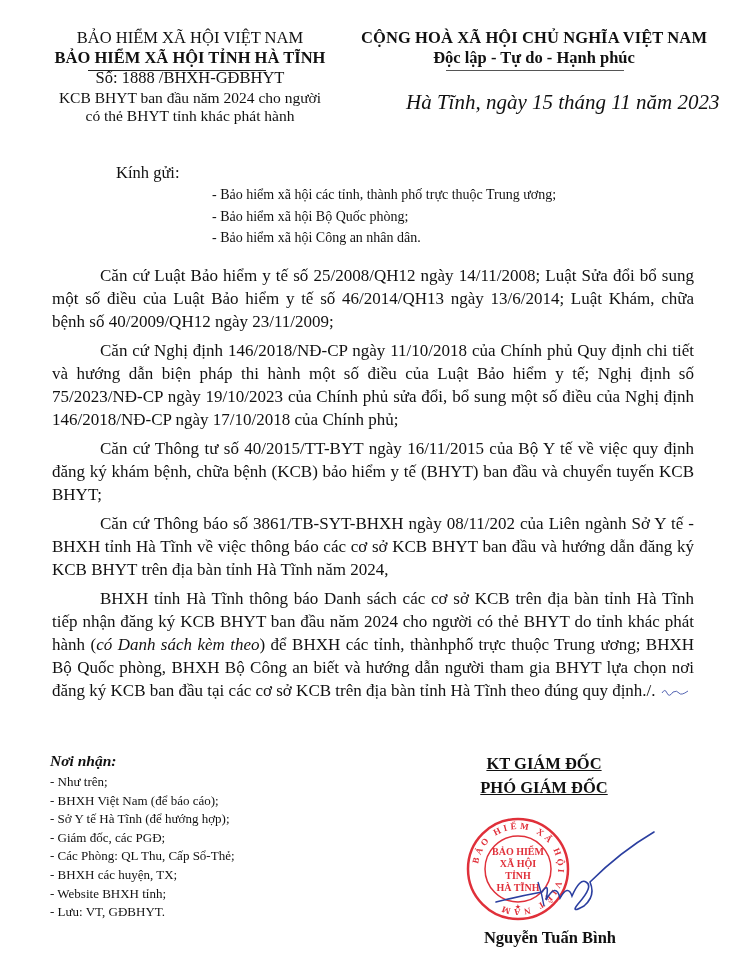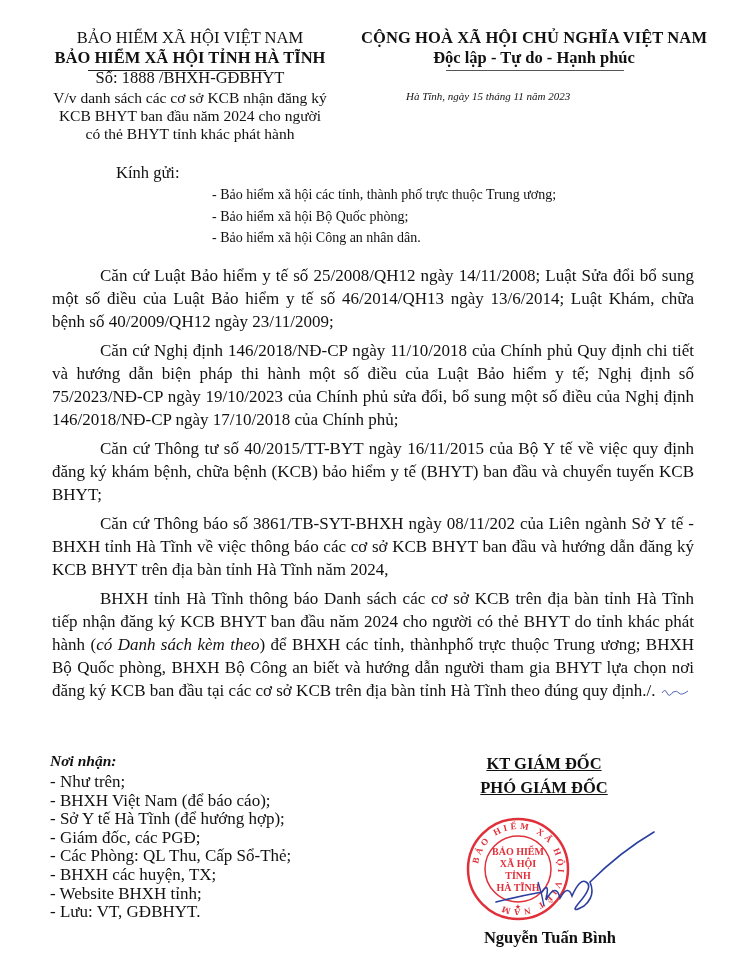--- a/index.html
+++ b/index.html
@@ -9,43 +9,42 @@
   .left-head { left: 40px; top: 28px; width: 300px; text-align: center; }
   .left-head .l1 { font-size: 16.5px; line-height: 20px; }
   .left-head .l2 { font-size: 16.5px; line-height: 20px; font-weight: bold; text-align: center; }
   .uline-left { position: absolute; left: 88px; top: 70px; width: 178px; height: 1px; background: #222; }
   .left-head .so { font-size: 16.5px; line-height: 20px; }
   .left-head .vv { font-size: 15.5px; line-height: 17px; margin-top: 1px; }
   .right-head { left: 336px; top: 28px; width: 396px; text-align: center; }
   .right-head .r1 { font-size: 16.5px; line-height: 20px; font-weight: bold; letter-spacing: 0.1px; }
   .right-head .r2 { font-size: 16.5px; line-height: 20px; font-weight: bold; }
   .uline-right { position: absolute; left: 446px; top: 70px; width: 178px; height: 1px; background: #555; }
-  .date { left: 406px; top: 90px; font-size: 11px; font-style: italic; }
+  .date { left: 406px; top: 90px; font-size: 21px; font-style: italic; }
   .kinh { left: 116px; top: 163px; font-size: 16.5px; }
   .recips { left: 212px; top: 184px; font-size: 14px; line-height: 21.5px; }
   .body-text { left: 50px; top: 264px; width: 644px; font-size: 17px; line-height: 23px; text-align: justify; }
   .body-text p { margin: 0 0 6px 2px; text-indent: 48px; }
   .body-text .sig-scribble { display: inline-block; width: 30px; height: 10px; vertical-align: middle; }
   .noi-nhan { left: 50px; top: 752px; font-size: 15px; }
   .noi-nhan .title { font-weight: bold; font-style: italic; font-size: 15.5px; margin-bottom: 3px; }
-  .noi-nhan .item { font-size: 17px; line-height: 18.6px; }
+  .noi-nhan .item { font-size: 13px; line-height: 18.6px; }
   .sign-block { left: 444px; top: 752px; width: 200px; text-align: center; }
   .sign-block .t { font-weight: bold; font-size: 16.5px; line-height: 24px; text-decoration: underline; }
   .stamp { left: 466px; top: 817px; width: 104px; height: 104px; }
   .signature { left: 490px; top: 822px; width: 170px; height: 100px; }
   .signer { left: 400px; top: 928px; width: 300px; text-align: center; font-weight: bold; font-size: 16.5px; }
 </style>
 </head>
 <body>
 
 <div class="abs left-head">
   <div class="l1">BẢO HIỂM XÃ HỘI VIỆT NAM</div>
   <div class="l2">BẢO HIỂM XÃ HỘI TỈNH HÀ TĨNH</div>
   <div class="so">Số: 1888 /BHXH-GĐBHYT</div>
-  <div class="vv">V/v danh sách các cơ sở KCB nhận đăng ký</div>
   <div class="vv">KCB BHYT ban đầu năm 2024 cho người</div>
   <div class="vv">có thẻ BHYT tỉnh khác phát hành</div>
 </div>
 <div class="uline-left"></div>
 
 <div class="abs right-head">
   <div class="r1">CỘNG HOÀ XÃ HỘI CHỦ NGHĨA VIỆT NAM</div>
   <div class="r2">Độc lập - Tự do - Hạnh phúc</div>
 </div>
 <div class="uline-right"></div>

